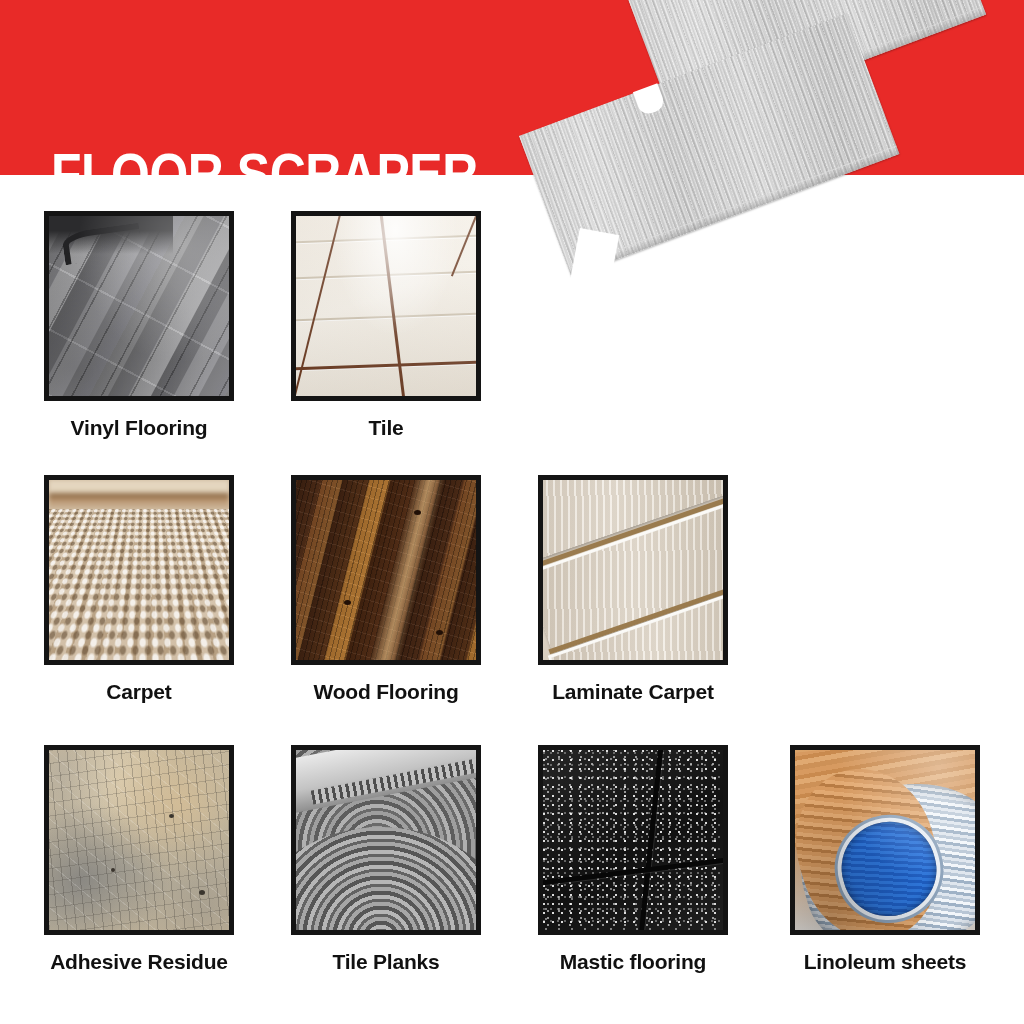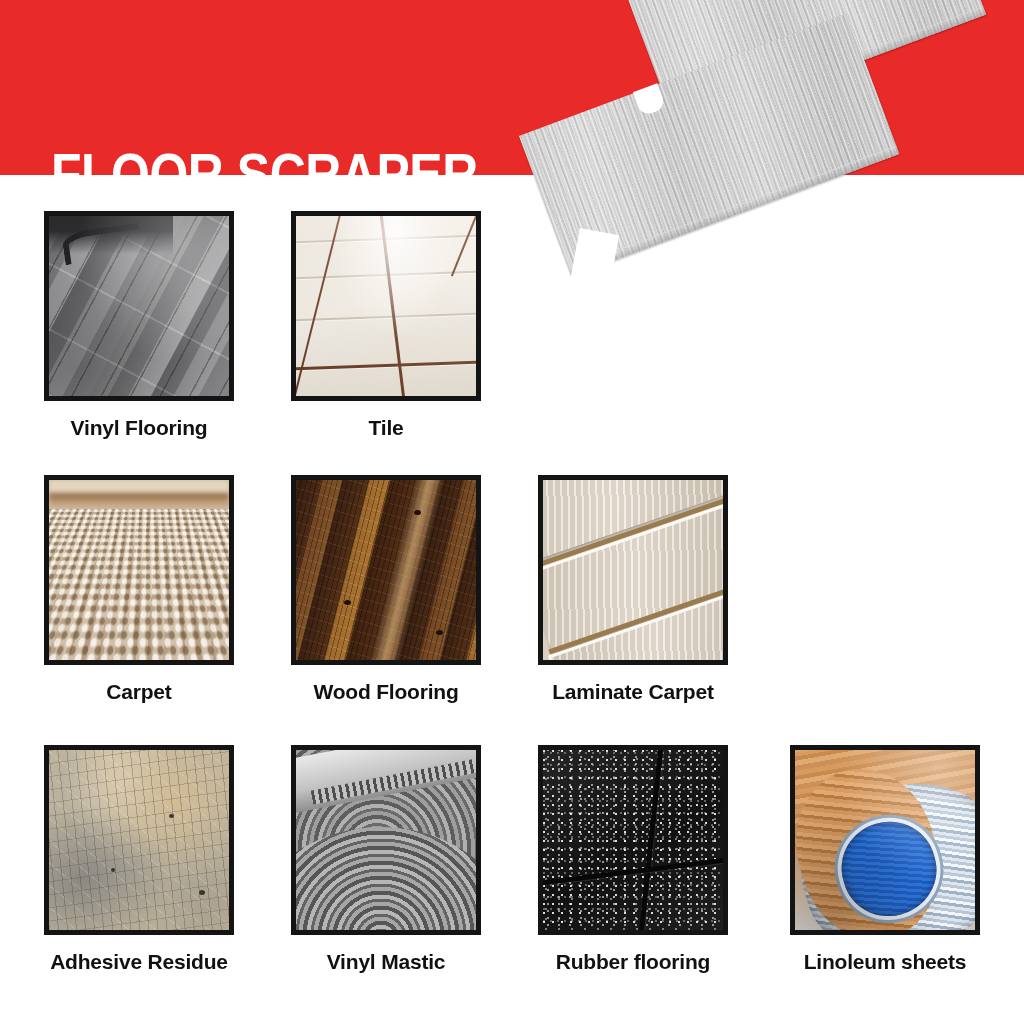--- a/index.html
+++ b/index.html
@@ -414,34 +414,34 @@
   <div class="photo">
     <div class="inner">
       <div class="tex-mastic">
         <div class="arcA"></div>
         <div class="arcB"></div>
         <div class="topstrip"></div>
         <div class="comb"></div>
       </div>
     </div>
   </div>
-  <div class="caption">Vinyl Mastic</div>
+  <div class="caption">Tile Planks</div>
 </div>
 
 <div class="tile-card" style="left:538px; top:745px;">
   <div class="photo">
     <div class="inner">
       <div class="tex-rub">
         <div class="spk"></div>
         <div class="gv" style="left:104px; top:-20px; width:5px; height:140%; transform:rotate(6deg);"></div>
         <div class="gh" style="left:-10%; top:118px; width:130%; height:5px; transform:rotate(-7deg);"></div>
       </div>
     </div>
   </div>
-  <div class="caption">Rubber flooring</div>
+  <div class="caption">Mastic flooring</div>
 </div>
 
 <div class="tile-card" style="left:790px; top:745px;">
   <div class="photo">
     <div class="inner">
       <div class="tex-lino">
         <div class="sheet"></div>
         <div class="top"></div>
         <div class="roll"></div>
         <div class="rollskin"></div>

